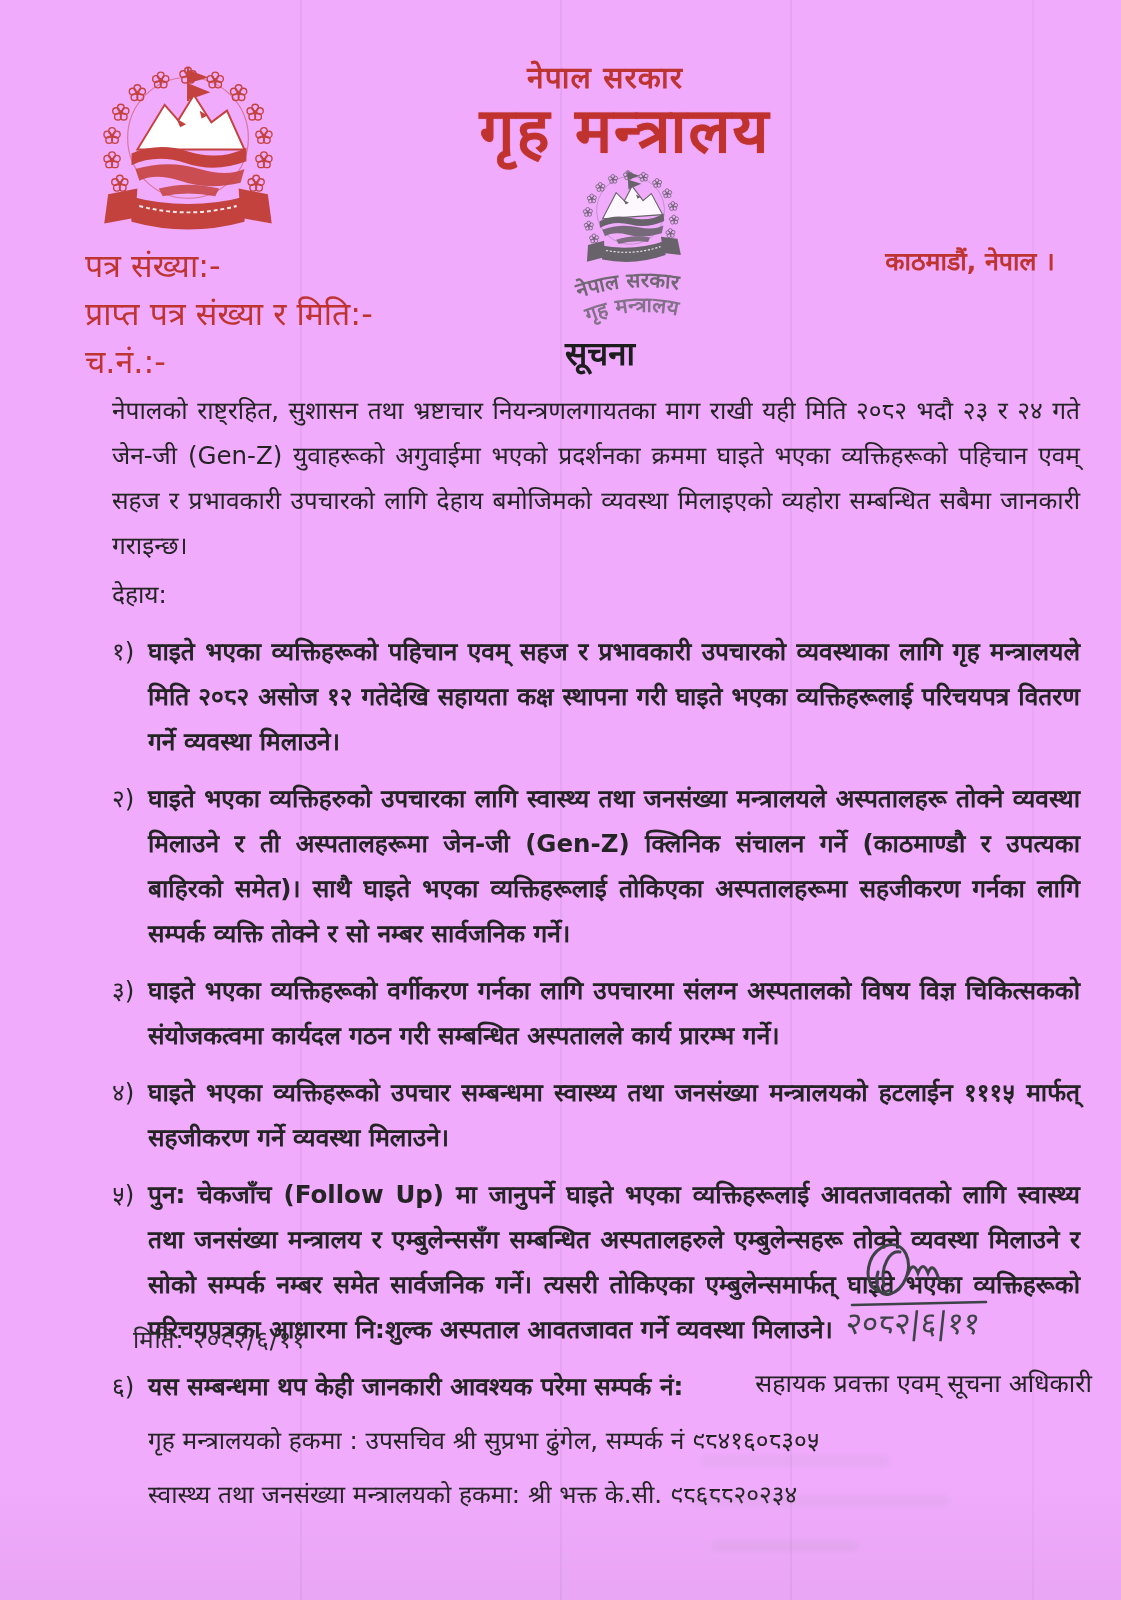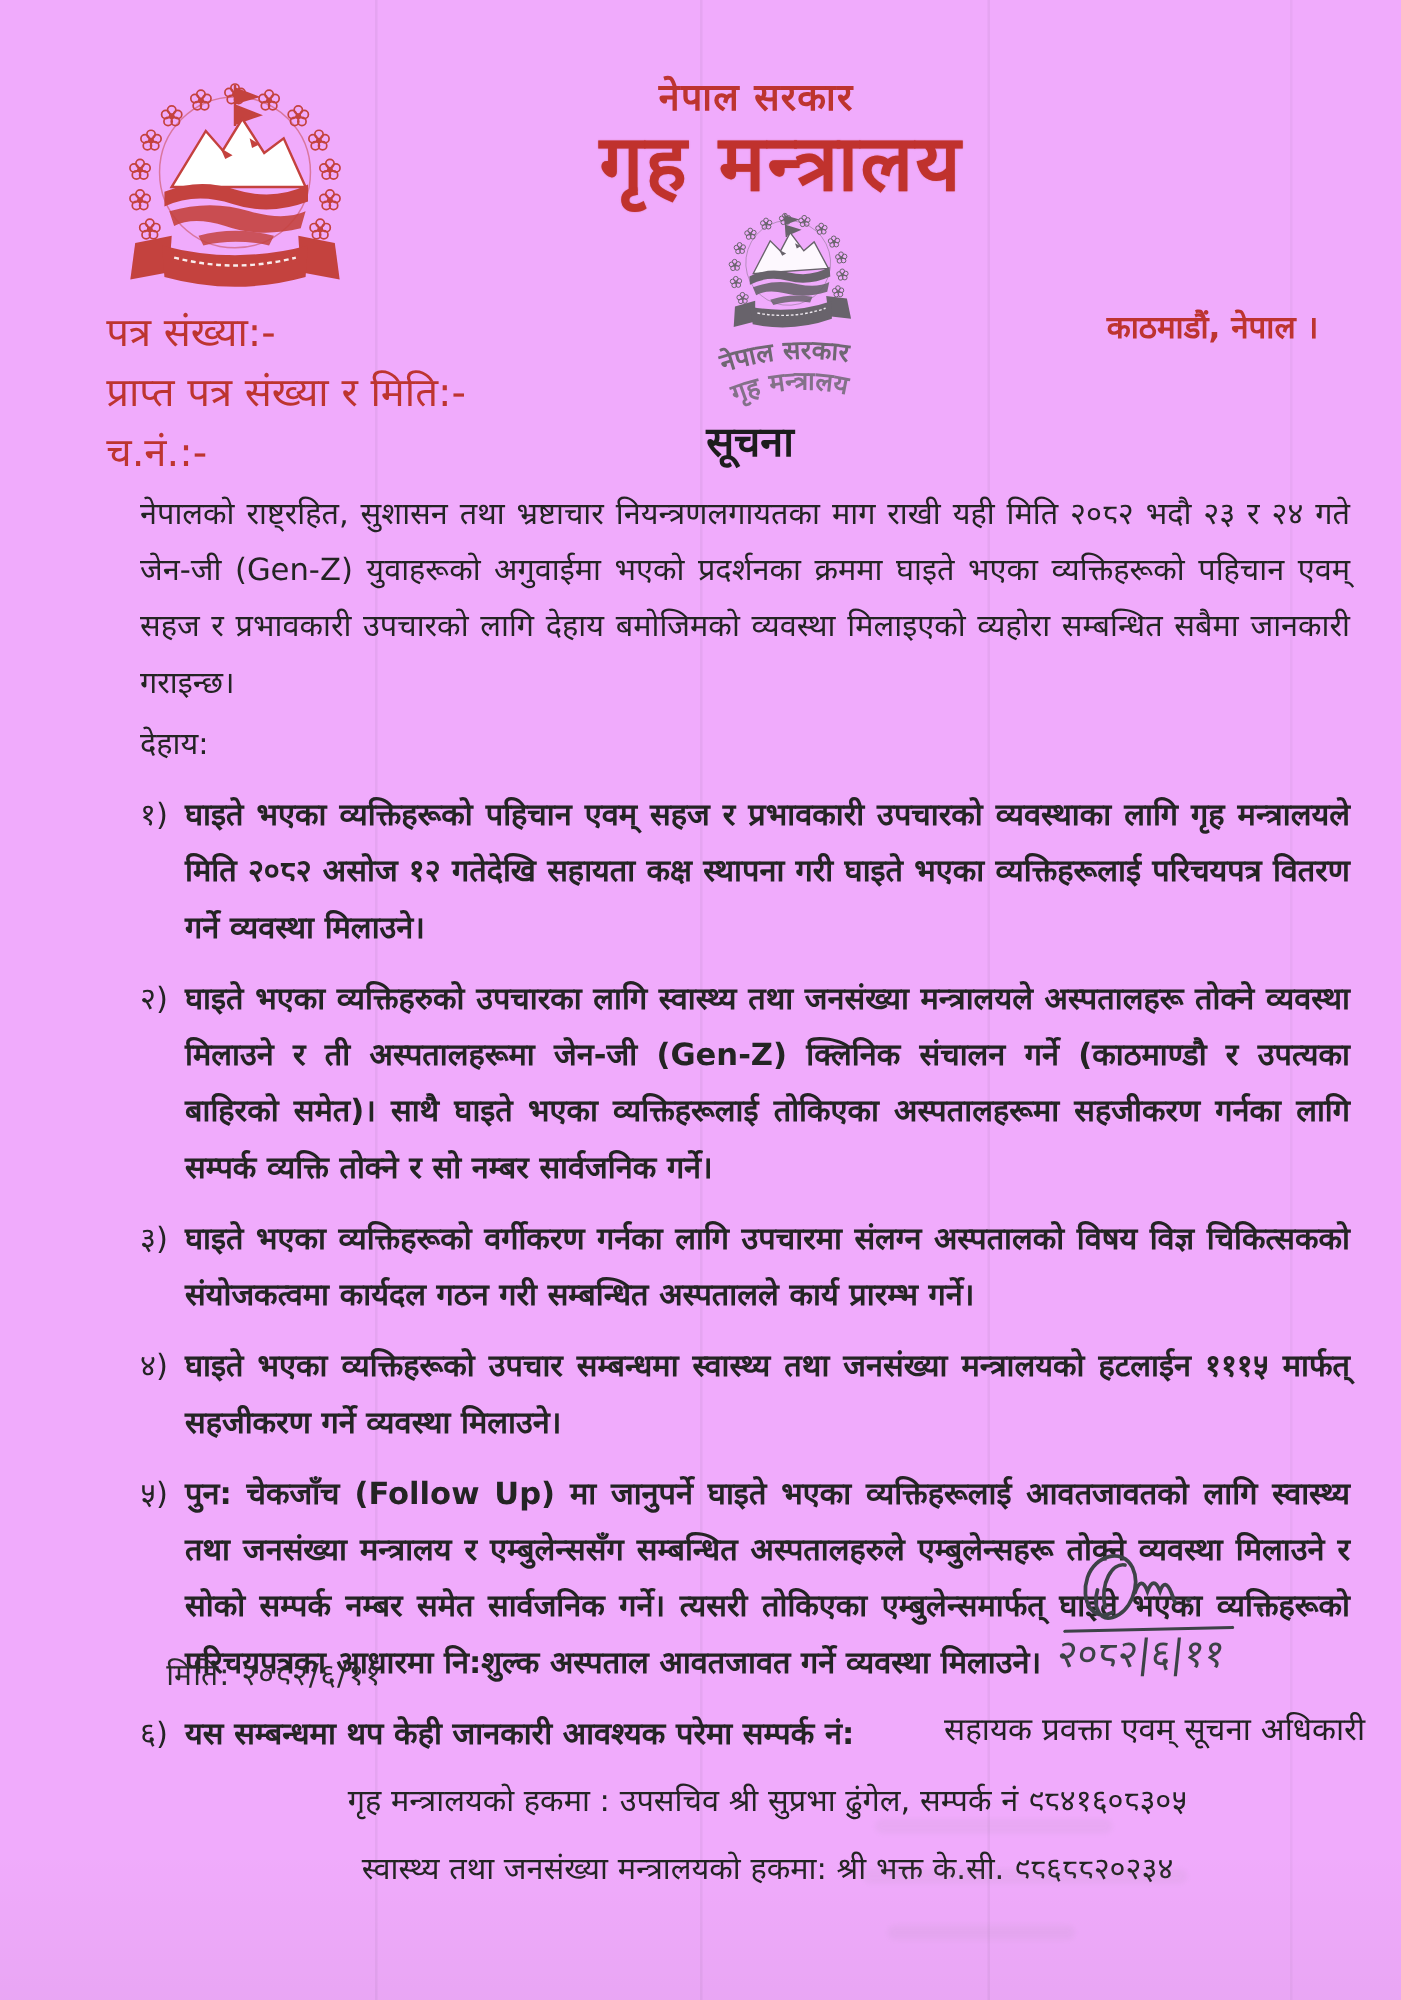--- a/index.html
+++ b/index.html
@@ -74,21 +74,21 @@
   .body-block {
     position: absolute; left: 112px; top: 388px; width: 968px;
     font-size: 24.5px; line-height: 45px; color: #242424;
     text-align: justify;
   }
   .intro { text-align: justify; }
   .list-head { margin-top: 4px; }
   .num-item { display: flex; margin-top: 12px; }
   .num-item .num { flex: 0 0 36px; white-space: nowrap; }
   .num-item .txt { flex: 1; text-align: justify; font-weight: bold; }
-  .contact-line { margin-left: 36px; margin-top: 9px; text-align: center; }
+  .contact-line { margin-left: 36px; margin-top: 9px; text-align: left; }
 
   
   .signature {
     position: absolute; left: 838px; top: 1228px;
     width: 215px; height: 115px; color: #3d4247;
   }
   .date-left {
     position: absolute; left: 133px; top: 1322px;
     font-size: 24px; color: #2a2a2a; letter-spacing: 1px;
   }

